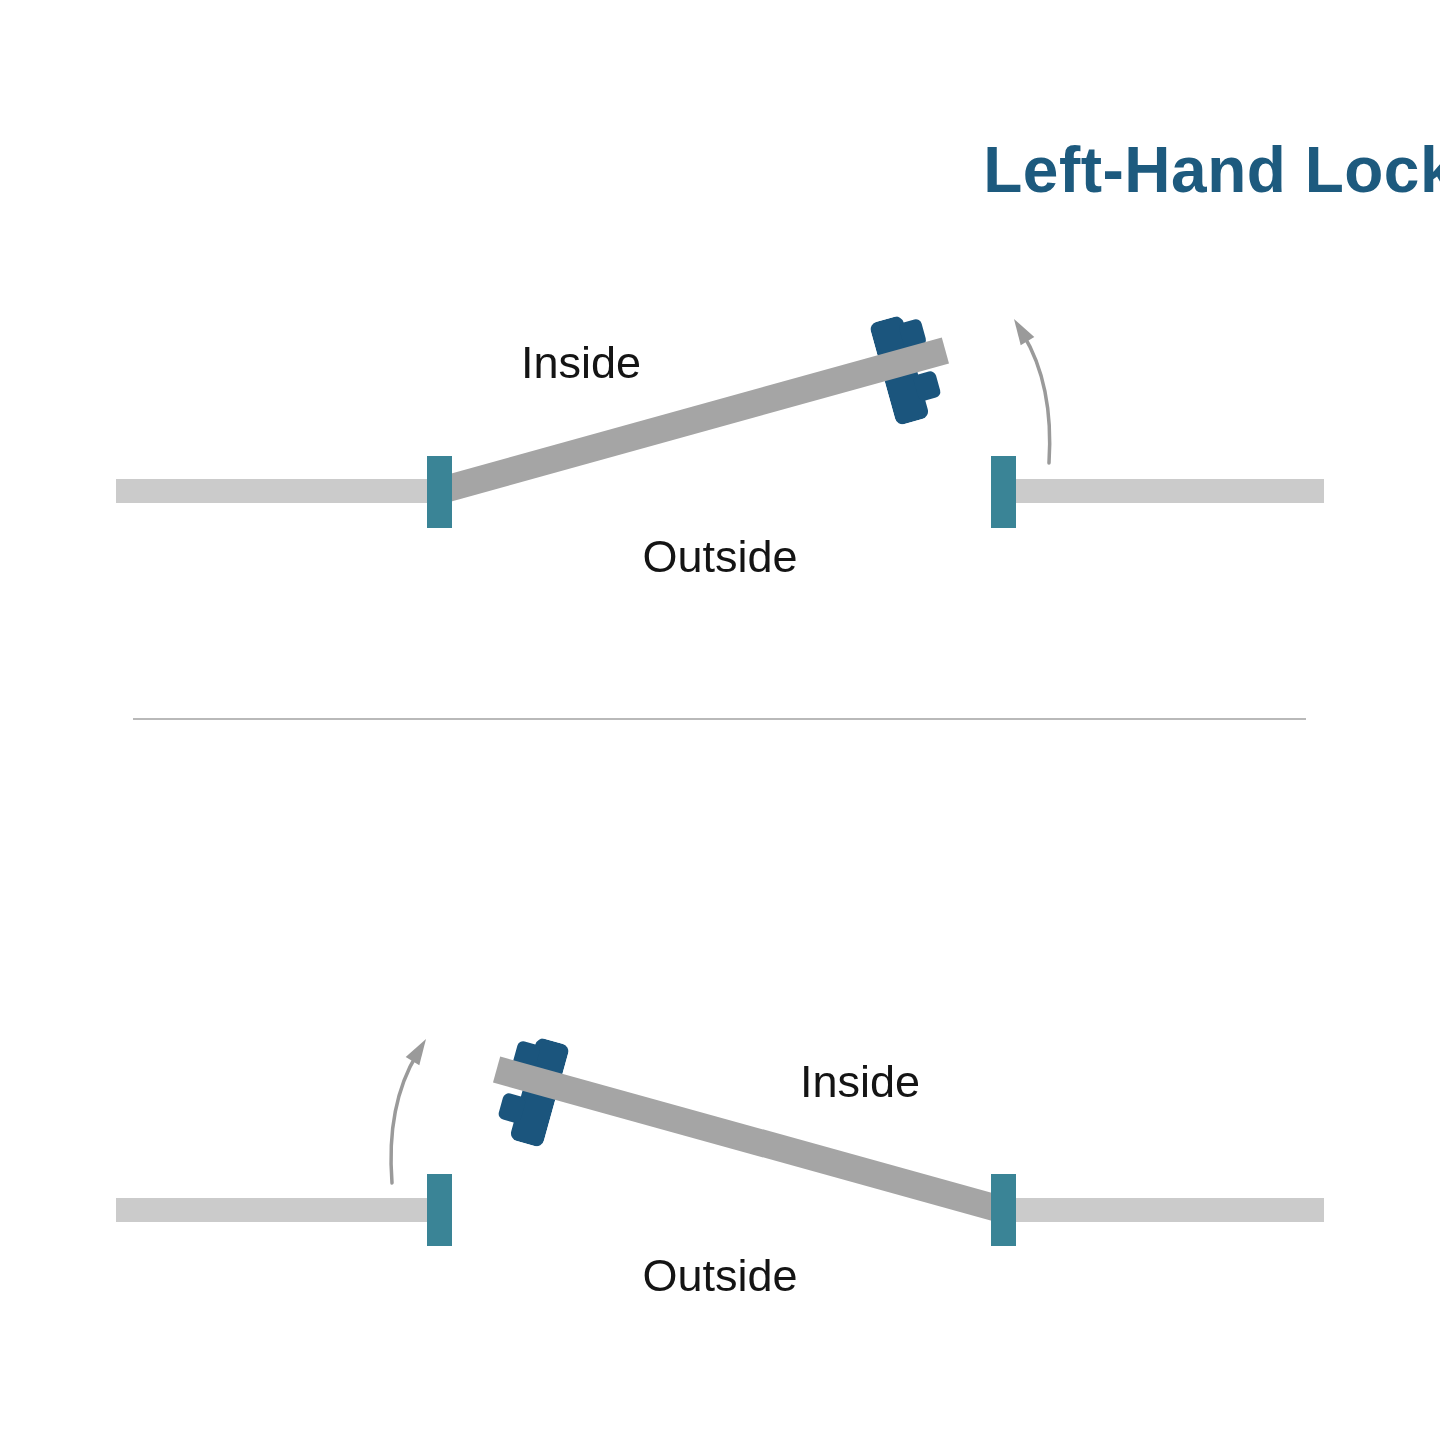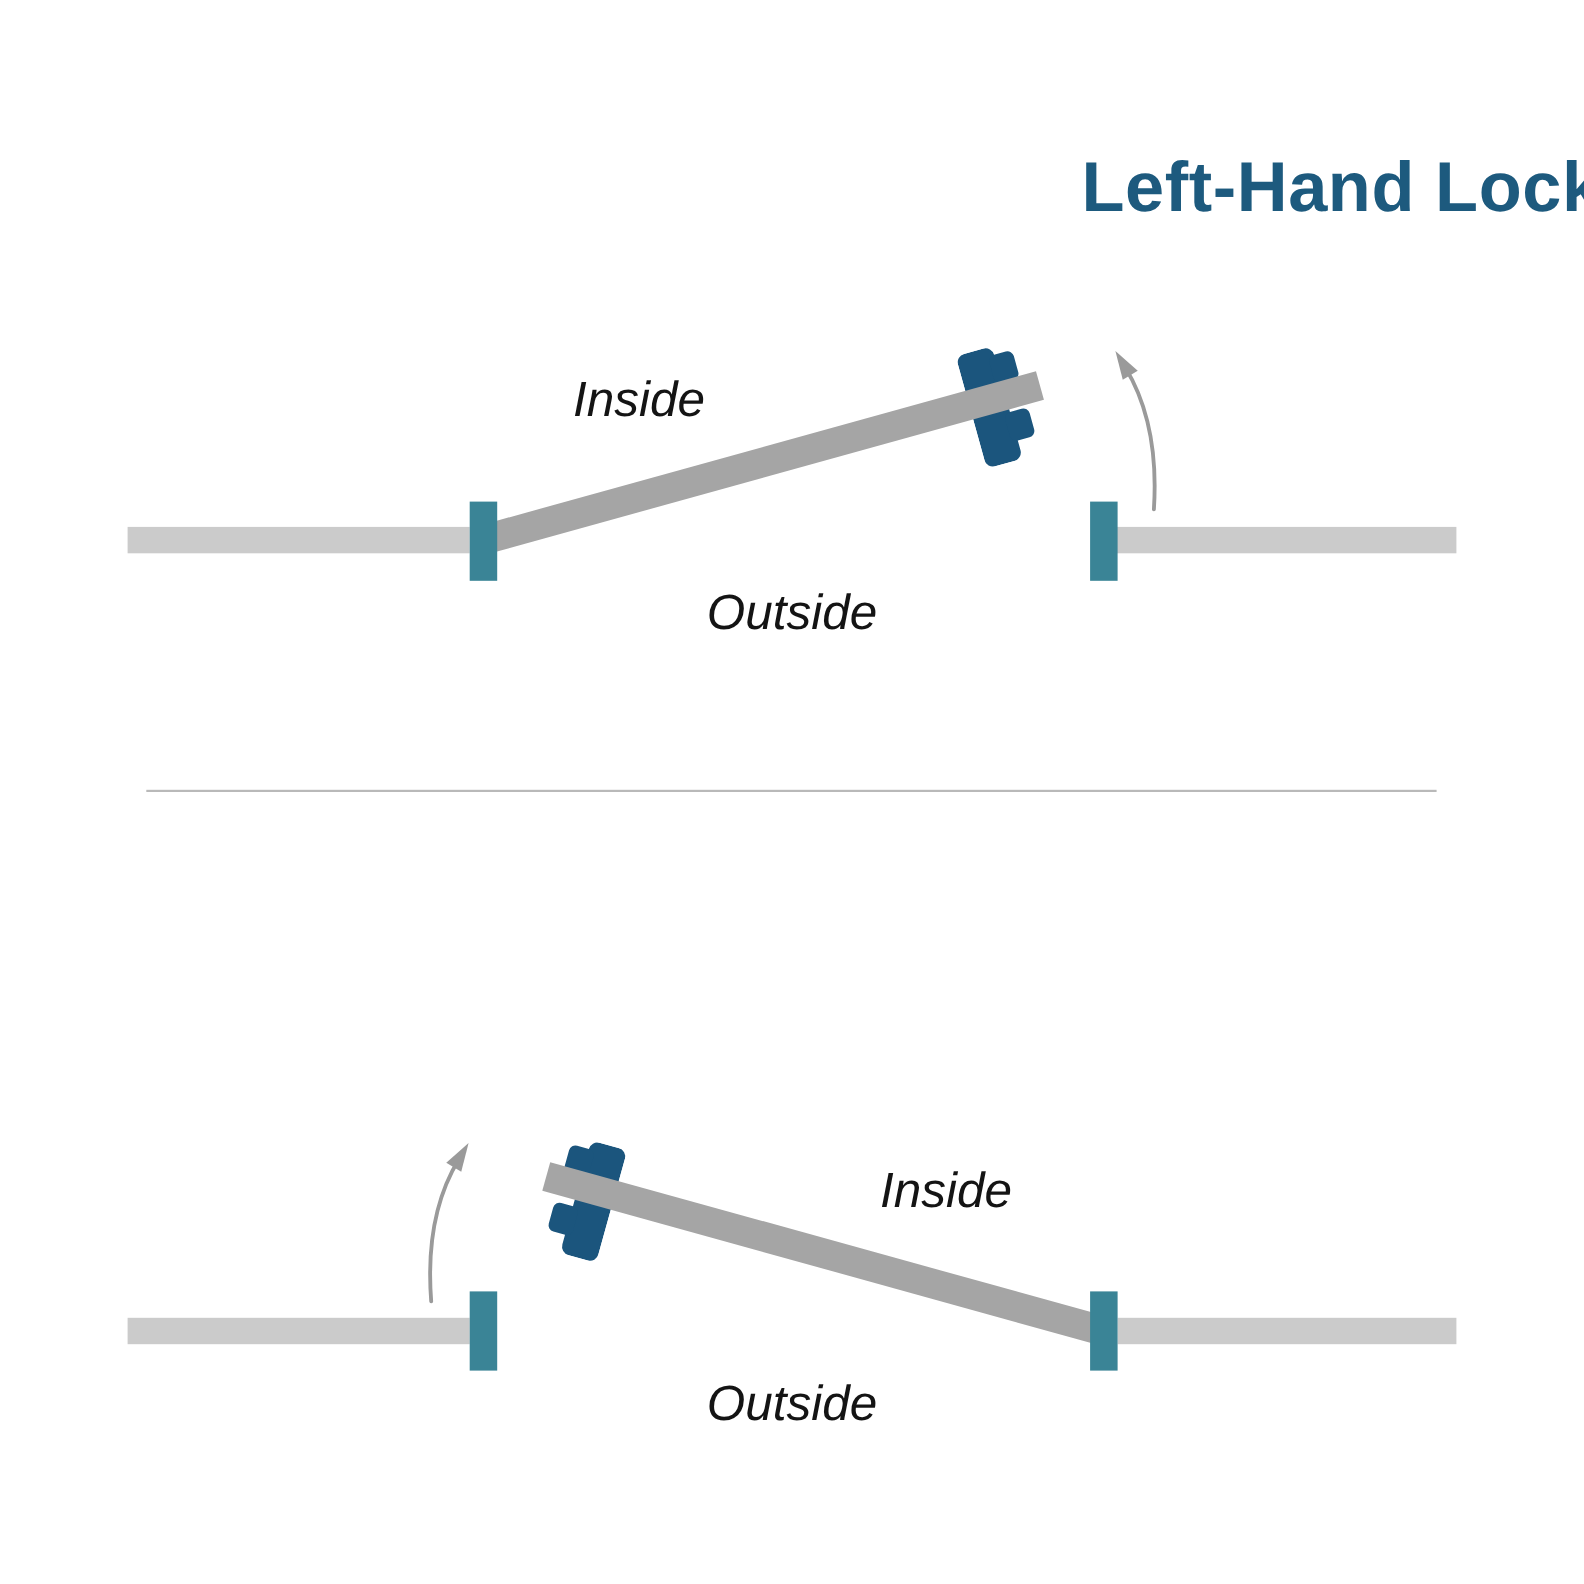--- a/index.html
+++ b/index.html
@@ -107,21 +107,20 @@
   .arrow-head { fill: var(--c-arrow, #9a9a9a); }
 
   .side-label {
     position: absolute;
     transform: translate(-50%, -50%);
     font-size: 45px;
     font-weight: 400;
     color: var(--c-label, #141414);
     white-space: nowrap;
     z-index: 6;
-    font-style: italic;
   }
   .d1-inside  { left: 581px; top: 363px; }
   .d1-outside { left: 720px; top: 557px; }
   .d2-inside  { left: 860px; top: 1082px; }
   .d2-outside { left: 720px; top: 1276px; }
 
   .section-divider {
     position: absolute;
     left: 133px;
     top: 718px;

